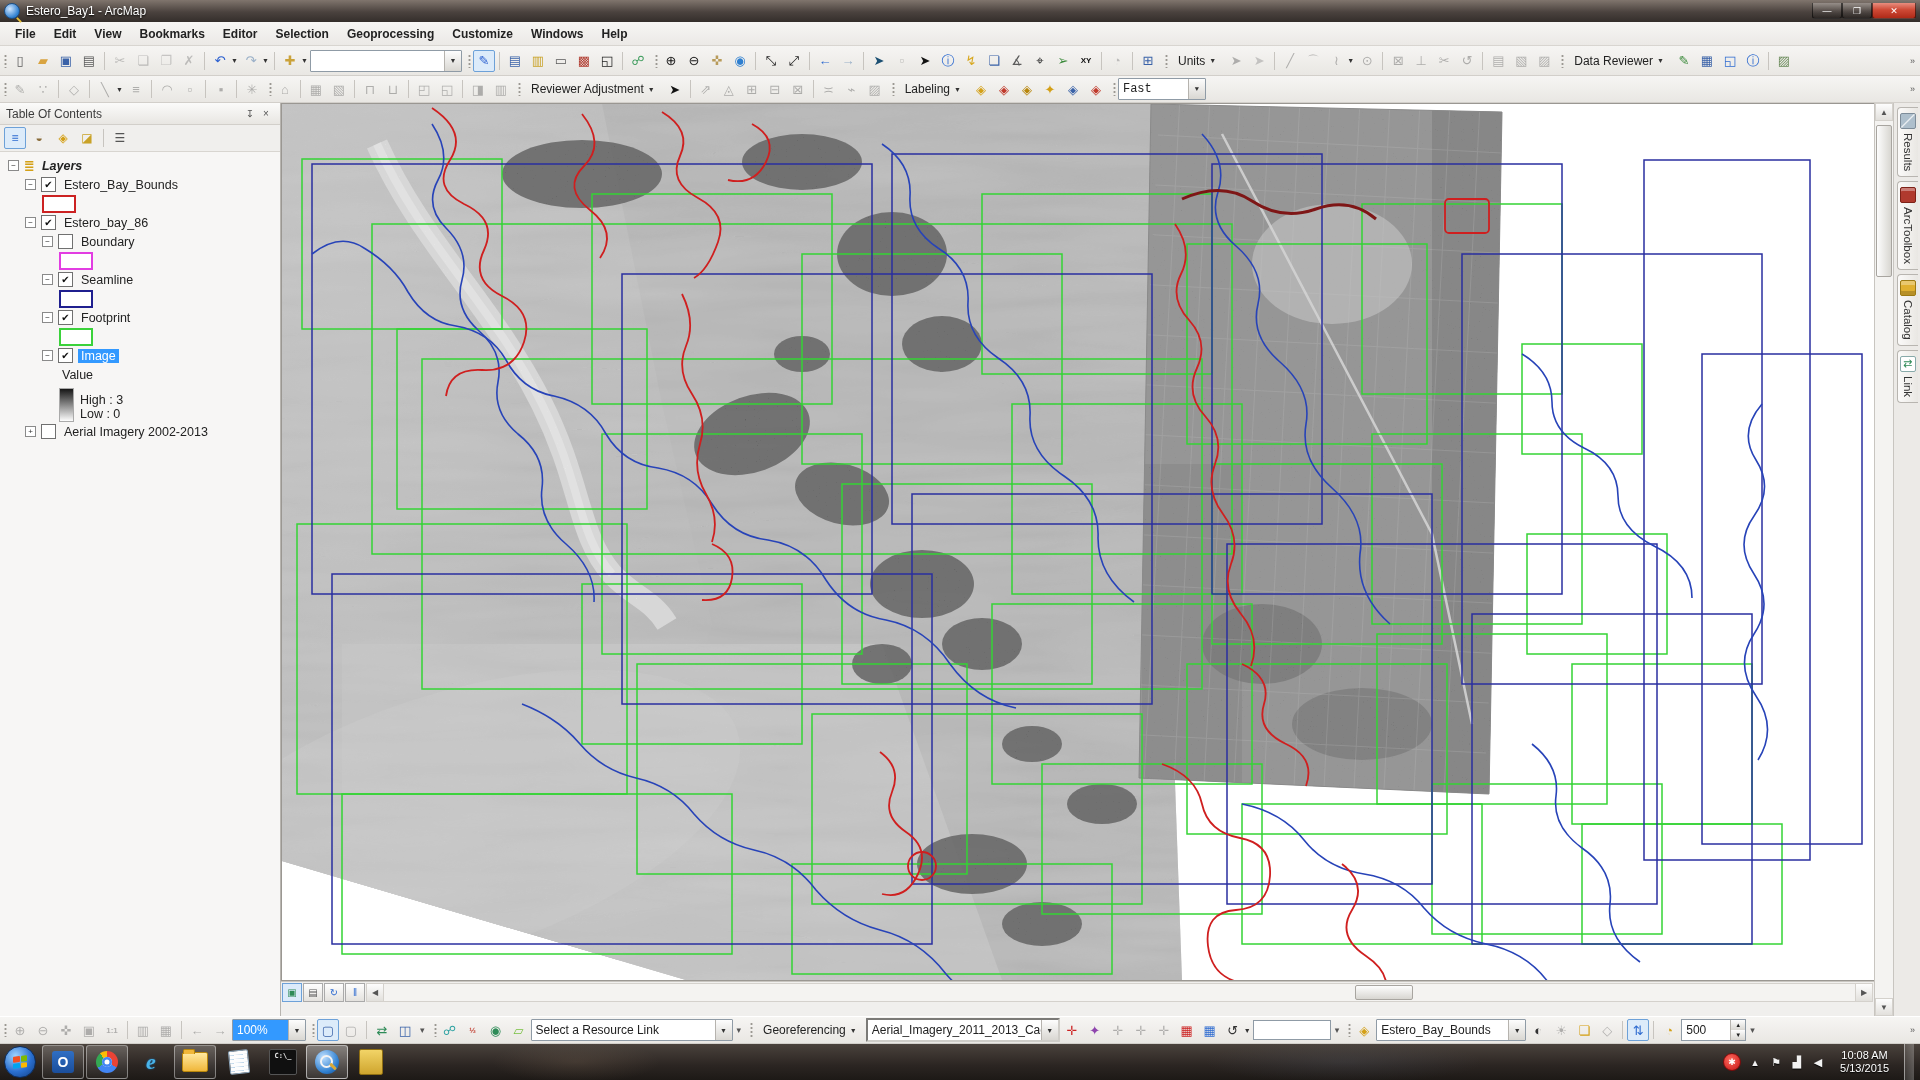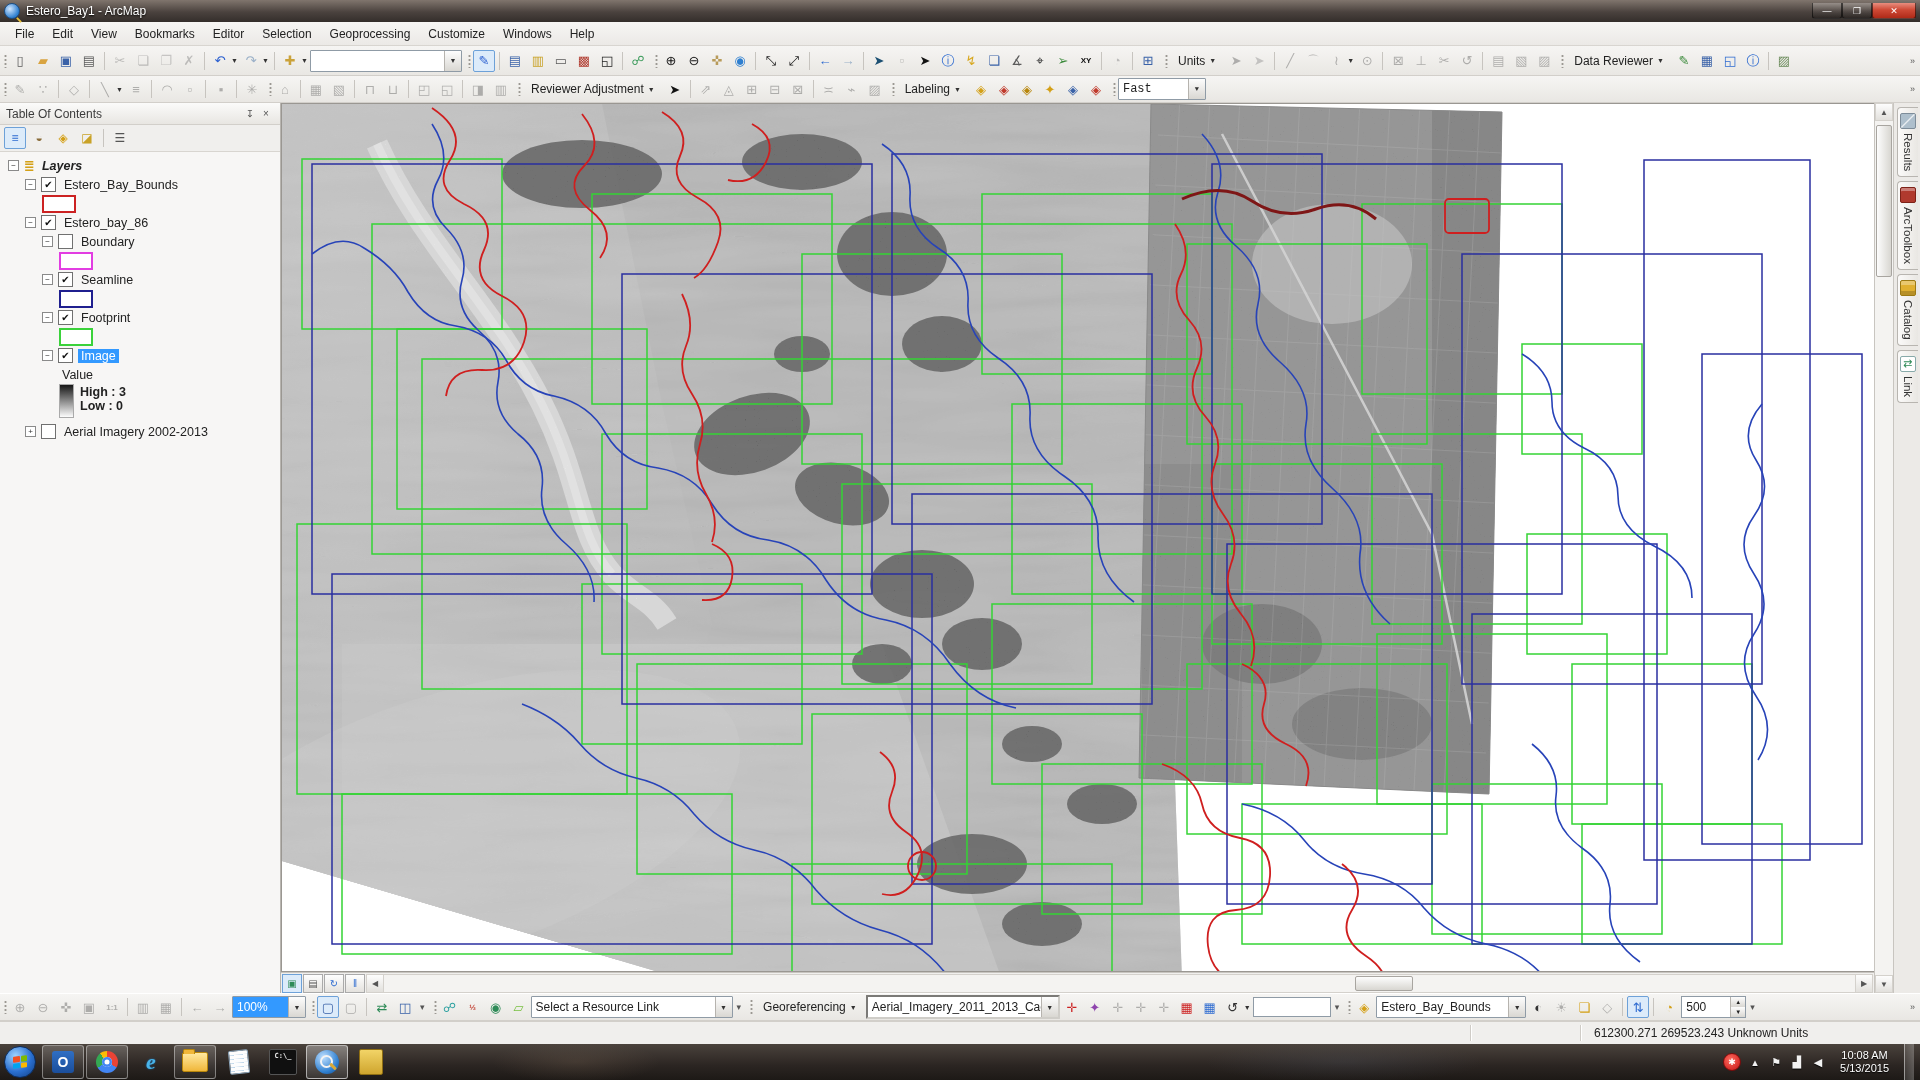--- a/index.html
+++ b/index.html
@@ -12,21 +12,21 @@
     position:relative;border:1px solid #1c4f86;}
   .appicon::after{content:"";position:absolute;right:-3px;bottom:-3px;width:6px;height:2px;background:#e8c03a;transform:rotate(45deg);}
   .title-text{font-size:12px;text-shadow:0 1px 2px #000;}
   .winbtns{margin-left:auto;display:flex;}
   .winbtn{width:28px;height:15px;display:flex;align-items:center;justify-content:center;color:#fff;font-size:9px;
     background:linear-gradient(rgba(255,255,255,.25),rgba(255,255,255,.05) 50%,rgba(0,0,0,.25));
     border:1px solid rgba(0,0,0,.55);border-top:none;border-radius:0 0 3px 3px;}
   .winbtn.close{width:42px;background:linear-gradient(#e98e7f,#cf4a36 45%,#b02a18);}
   
   .menubar{height:23px;display:flex;align-items:center;background:linear-gradient(#f7f6f4,#ebe9e6);padding:0 6px;border-bottom:1px solid #d8d5d0;}
-  .menu-item{padding:2px 9px;cursor:default;}
+  .menu-item{padding:2px 9px;cursor:default;font-weight:bold;}
   
   .tbrow{display:flex;align-items:center;background:linear-gradient(#f6f5f3,#e9e7e3);border-bottom:1px solid #d2cfca;padding:0 2px;}
   #tbrow1{height:29px;} #tbrow2{height:26px;} #tbrow3{height:26px;border-top:1px solid #fff;}
   .tb-group{display:flex;align-items:center;gap:1px;padding:0 4px 0 7px;position:relative;}
   .tb-group::before{content:"";position:absolute;left:2px;top:4px;bottom:4px;width:3px;
     background-image:radial-gradient(circle,#9b9892 1px,transparent 1.2px);background-size:3px 4px;background-repeat:repeat-y;}
   .tbi{width:20px;height:20px;display:flex;align-items:center;justify-content:center;font-size:13px;border:1px solid transparent;border-radius:2px;}
   .tbi.dis{filter:grayscale(1);opacity:.42;}
   .tbi.boxed{border-color:#6da1d8;background:#dcebfa;}
   .tbi .ttxt{font-size:8px;font-weight:bold;letter-spacing:0;}
@@ -62,21 +62,21 @@
   .texp{width:9px;height:9px;border:1px solid #8a8a8a;background:#fff;display:flex;align-items:center;justify-content:center;
     font-size:8px;line-height:7px;color:#333;margin-right:5px;flex:none;}
   .tchk{width:13px;height:13px;border:1px solid #707070;background:#fff;display:flex;align-items:center;justify-content:center;
     font-size:10px;color:#111;margin-right:5px;flex:none;}
   .tlabel{padding:0 3px;font-size:12.5px;}
   .tlabel.sel{background:#3399ff;color:#fff;}
   .tlabel.bold{font-weight:bold;font-style:italic;}
   .layersicon{color:#d4a017;font-weight:bold;margin-right:4px;font-size:13px;}
   .tswatch{width:30px;height:14px;border:2px solid #000;background:#fff;flex:none;}
   .rampbar{width:13px;height:32px;background:linear-gradient(#161616,#fdfdfd);border:1px solid #aaa;margin-right:6px;flex:none;}
-  .ramprow{display:flex;align-items:flex-start;height:38px;font-weight:bold;}
+  .ramprow{display:flex;align-items:flex-end;height:38px;}
   .rampl{display:flex;flex-direction:column;justify-content:space-between;font-size:12.5px;padding:1px 0;}
   
   .mapcol{flex:1;display:flex;flex-direction:column;min-width:0;}
   .mapview{position:relative;height:876px;background:#fff;border:1px solid #9a9792;border-right:none;overflow:hidden;}
   .mapview svg{display:block;}
   .mapstrip{height:20px;display:flex;align-items:center;background:#f0efed;border-top:1px solid #c8c5c0;gap:1px;padding:0 1px;}
   .vbtn{width:18px;height:17px;display:flex;align-items:center;justify-content:center;border:1px solid #aaa;background:linear-gradient(#fefefe,#e4e2de);font-size:10px;}
   .vbtn.active{border-color:#6da1d8;background:#dcebfa;}
   .hscroll{flex:1;display:flex;align-items:center;height:17px;background:#f4f3f1;border:1px solid #d4d1cc;}
   .harrow{width:16px;height:100%;display:flex;align-items:center;justify-content:center;font-size:8px;color:#555;background:linear-gradient(#fdfdfd,#e2e0dc);border-right:1px solid #d4d1cc;}
@@ -698,25 +698,20 @@
           <div class="btns">
             <div>▲</div>
             <div>▼</div>
           </div>
         </div>
         <div class="tb-overflow">▾</div>
       </div>
       <div class="tb-overflow" style="margin-left: auto;">»</div>
     </div>
 
-  <div class="statusbar">
-    <div class="st-sep" style="left:1470px"></div>
-    <div class="st-sep" style="left:1580px"></div>
-    <span class="coords">612300.271  269523.243 Unknown Units</span>
-  </div>
 
   <div class="taskbar" id="taskbar">
       <div class="startorb">
         <div class="orb">
           <div class="flag">
             <i></i>
             <i></i>
             <i></i>
             <i></i>
           </div>

